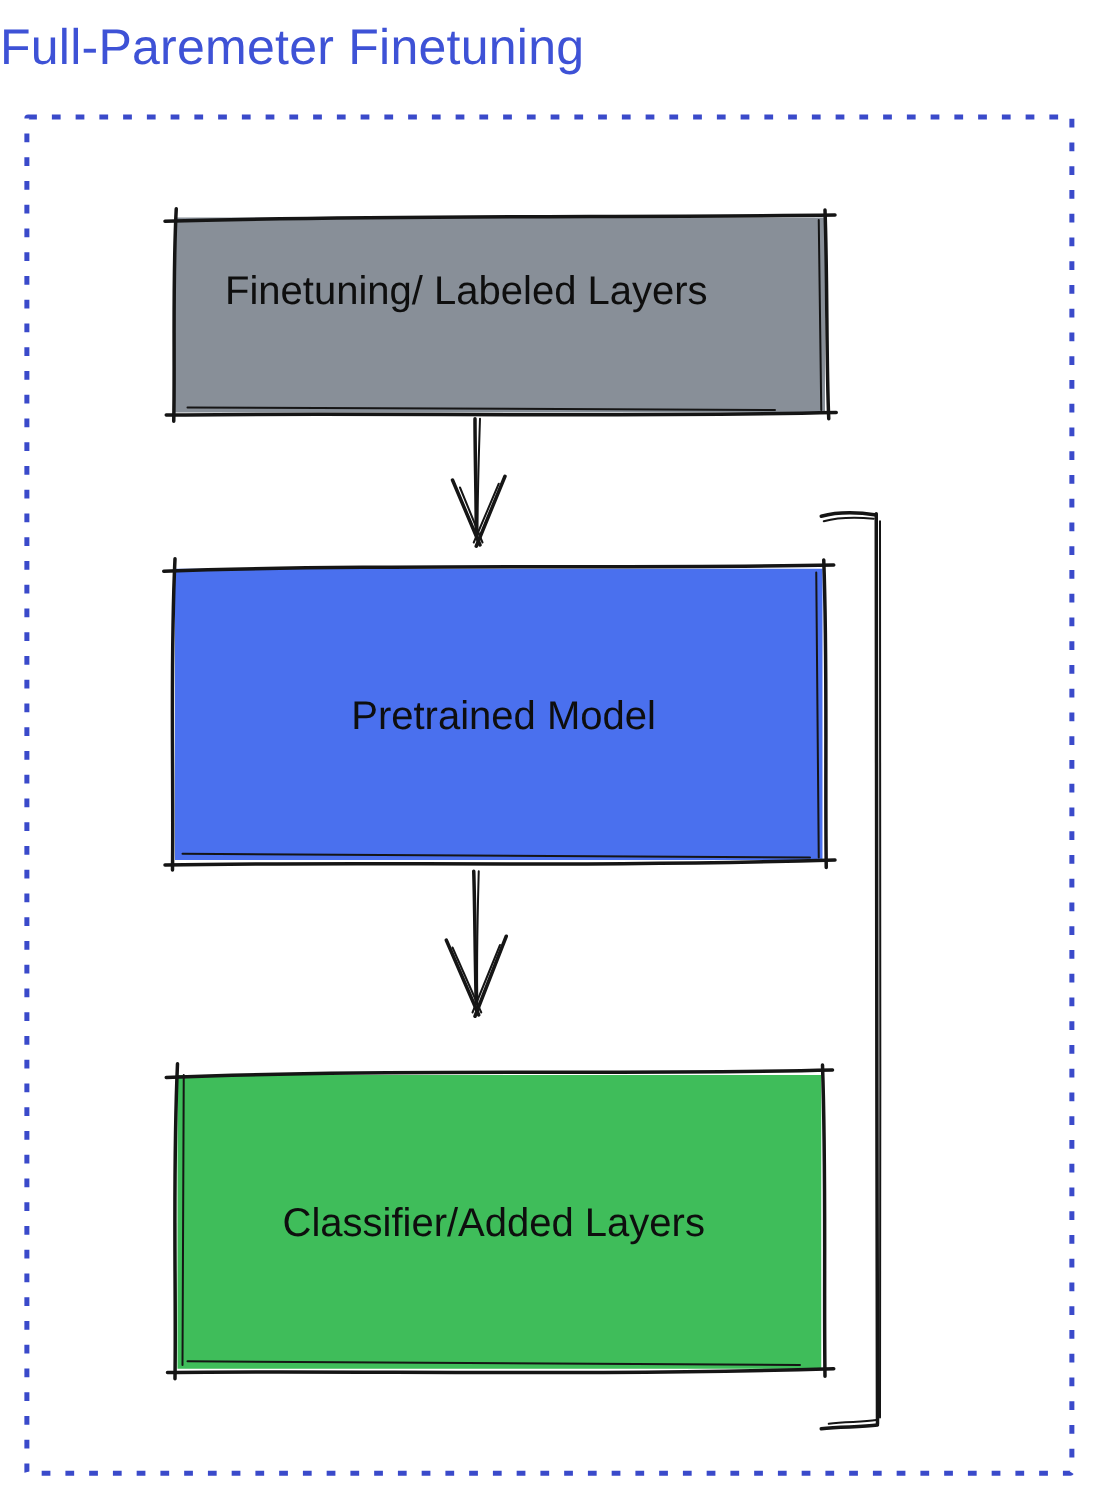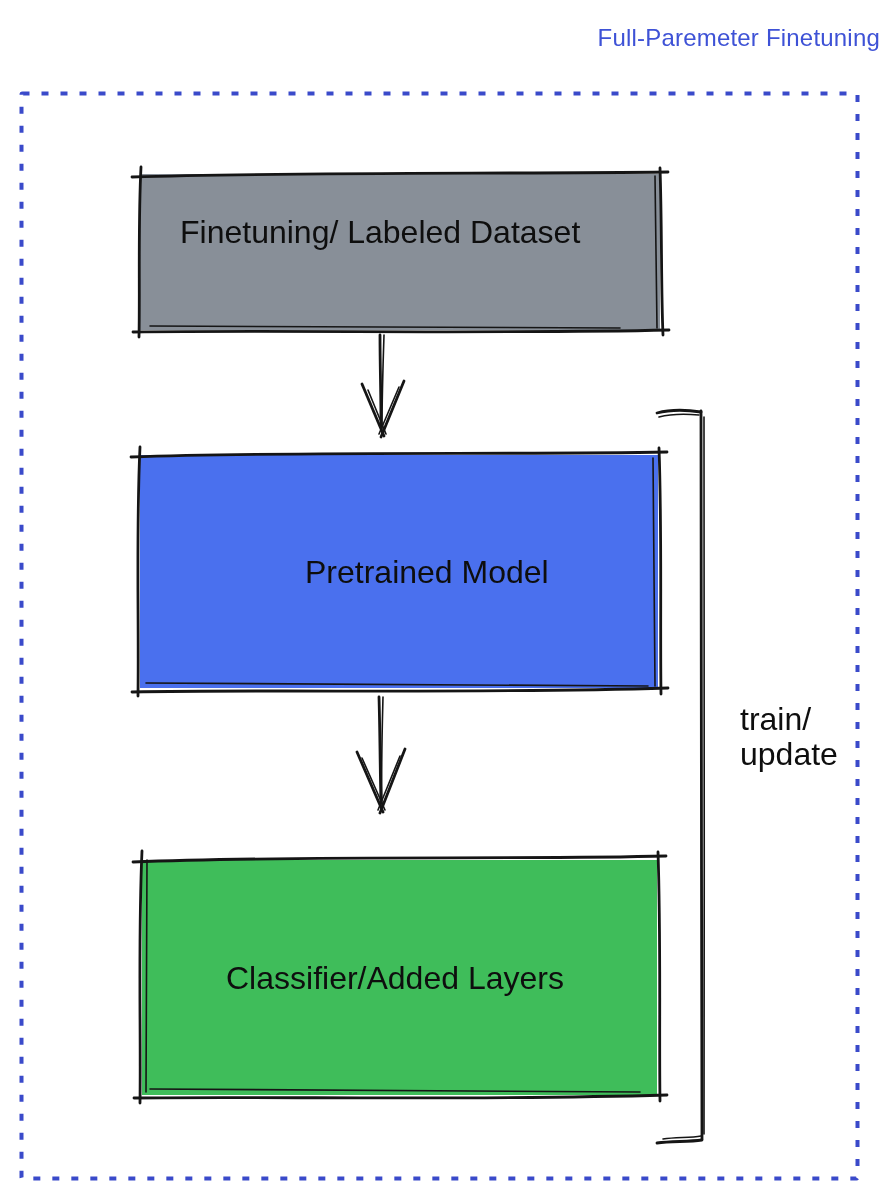--- a/index.html
+++ b/index.html
@@ -13,22 +13,22 @@
     width: 880px;
     height: 1200px;
     background: #ffffff;
     overflow: hidden;
   }
   .diagram-title {
     position: absolute;
     top: 20px;
     left: 0;
     width: 880px;
-    text-align: right;
-    font-size: 24px;
+    text-align: left;
+    font-size: 40px;
     line-height: 36px;
     color: var(--color-title, #3E52D6);
     letter-spacing: 0.2px;
   }
   .strokes-svg {
     position: absolute;
     left: 0;
     top: 0;
     width: 880px;
     height: 1200px;
@@ -51,21 +51,21 @@
   .fill-pretrained { fill: var(--color-box_pretrained, #4A70EE); }
   .fill-classifier { fill: var(--color-box_classifier, #3FBD5A); }
   .box-label {
     position: absolute;
     font-size: 32px;
     line-height: 36px;
     color: var(--color-text, #0E0E0E);
     white-space: nowrap;
   }
   .label-dataset    { left: 180px; top: 214px; }
-  .label-pretrained { left: 281px; top: 554px; margin-left: 24px; }
+  .label-pretrained { left: 281px; top: 554px; }
   .label-classifier { left: 226px; top: 960px; text-align: right; }
   .bracket-label {
     position: absolute;
     left: 740px;
     top: 702px;
     font-size: 32px;
     line-height: 35px;
     color: var(--color-text, #0E0E0E);
     white-space: pre-line;
   }
@@ -132,22 +132,20 @@
     <g>
       <path class="ink ink-main" d="M657,413 C672,409 688,410 701,412"></path>
       <path class="ink ink-thin" d="M659,417 C674,413 688,414 699,415"></path>
       <path class="ink ink-main" d="M701,411 C702,600 701,900 702,1139"></path>
       <path class="ink ink-thin" d="M704,417 C705,600 704,900 704,1134"></path>
       <path class="ink ink-main" d="M702,1140 C688,1142 672,1141 657,1143"></path>
       <path class="ink ink-thin" d="M701,1136 C690,1138 676,1137 663,1139"></path>
     </g>
   </svg>
 
-  <div class="box-label label-dataset">Finetuning/ Labeled Dataset</div>
+  <div class="box-label label-dataset">Finetuning/ Labeled Layers</div>
 
   <div class="box-label label-pretrained">Pretrained Model</div>
 
   <div class="box-label label-classifier">Classifier/Added Layers</div>
 
-  <div class="bracket-label">train/
-update</div>
 
 </div>
 
 </body></html>

